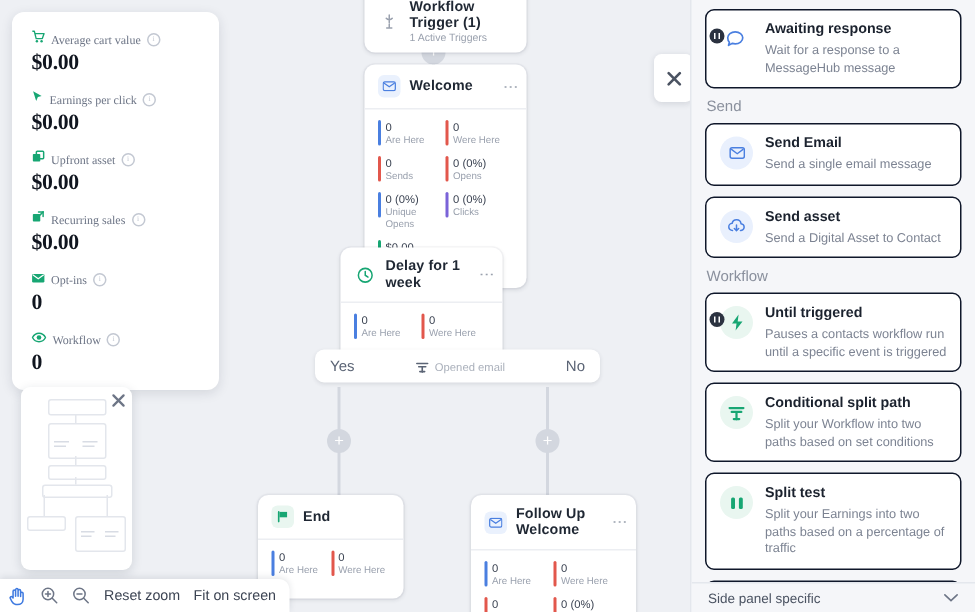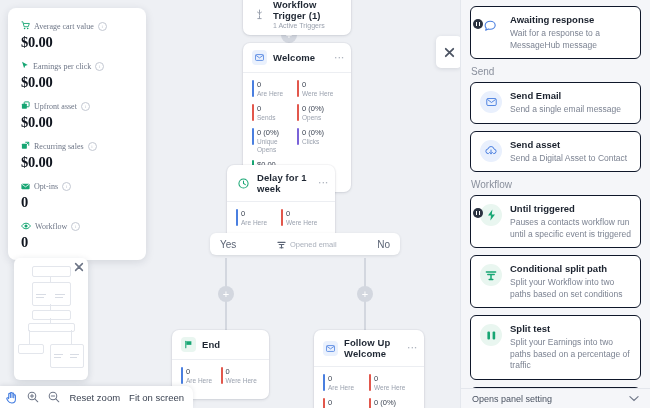--- a/index.html
+++ b/index.html
@@ -468,18 +468,18 @@
             <path d="M6.5 3.4v3.1l2.2 1.5" fill="none" stroke="#17a673" stroke-width="1.2" stroke-linecap="round"></path>
           </svg>
         </div>
         <div class="item-txt">
           <div class="item-t">Delay</div>
           <div class="item-d">Hold customer for a set period of time</div>
         </div>
       </div>
     </div>
   <div class="rfooter">
-    <span>Opens panel setting</span>
+    <span>Side panel specific</span>
     <svg width="10" height="7" viewBox="0 0 11 7">
         <path d="M1 1.4l4.5 4.2L10 1.4" fill="none" stroke="#6d7586" stroke-width="1.2" stroke-linecap="round"></path>
       </svg>
   </div>
 </div>
 
 </body></html>

